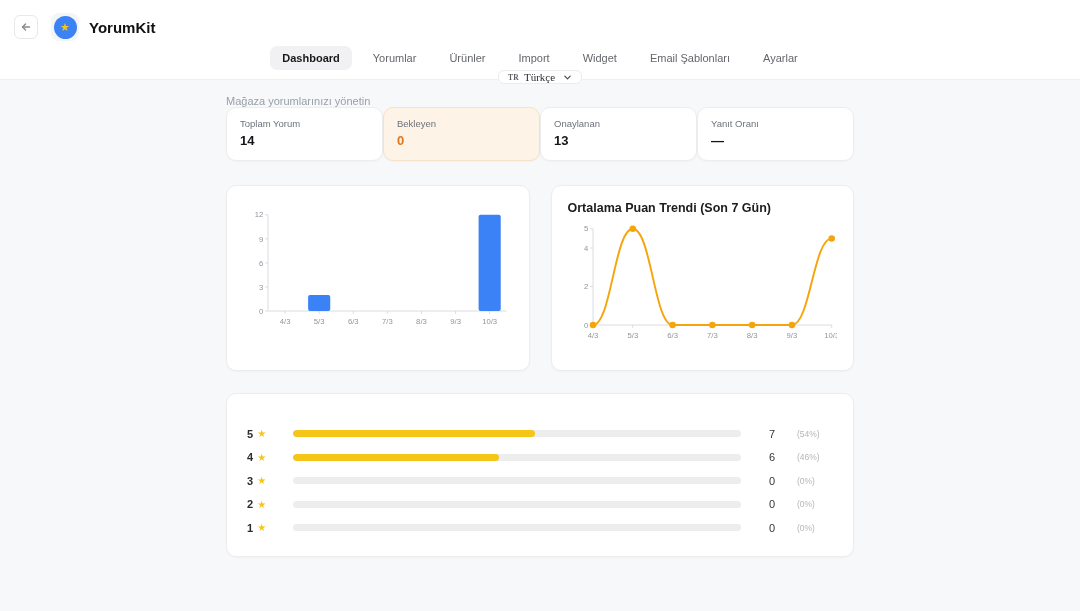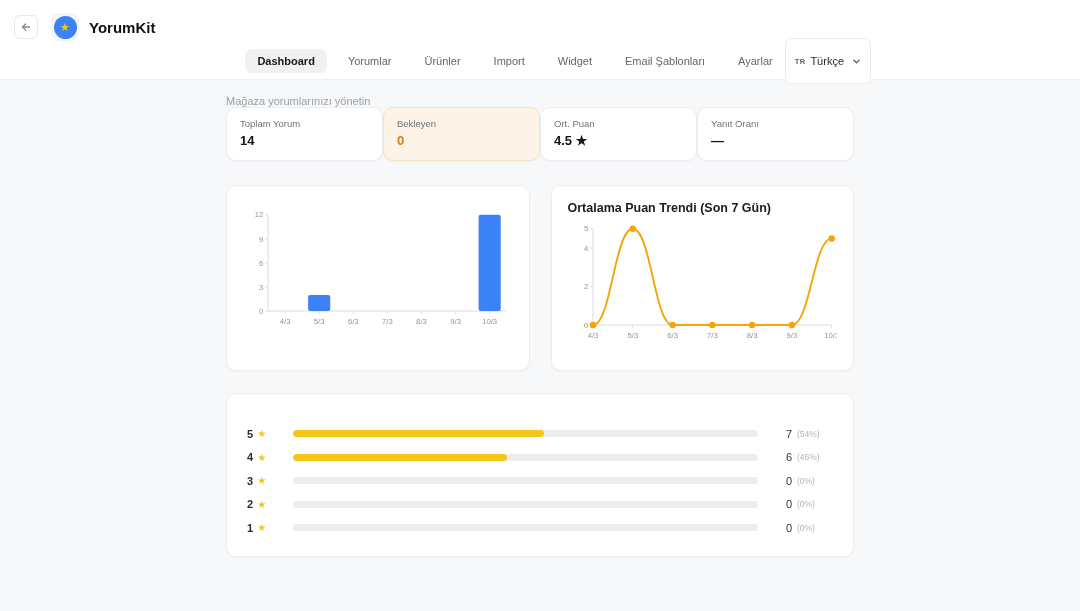--- a/index.html
+++ b/index.html
@@ -21,31 +21,31 @@
     background:#f4f5f7; display:flex; align-items:center; justify-content:center;
   }
   .logo-circle {
     width:23px; height:23px; border-radius:50%; background:var(--accent-blue);
     display:flex; align-items:center; justify-content:center;
     color:var(--accent-yellow); font-size:11px; line-height:1;
   }
   .app-title { font-size:15px; font-weight:700; margin-left:10px; color:#111214; }
   .topbar-row2 {
     width:662px; margin:2px auto 0; height:30px;
-    display:flex; align-items:center; justify-content:flex-end;
+    display:flex; align-items:center; justify-content:flex-start;flex-direction:column;
   }
   .tabs { display:flex; align-items:center; gap:9px; }
   .tab {
     border:none; background:transparent; font-family:inherit;
     font-size:11px; color:#63666c; padding:6px 12px; border-radius:7px; cursor:pointer; white-space:nowrap;
   }
   .tab.active { background:#f1f1f3; color:#17181a; font-weight:700; }
   .lang-select {
     display:flex; align-items:center; gap:5px; background:#fff; border:1px solid #ececef;
-    border-radius:6px; padding:16px 9px; cursor:pointer;
+    border-radius:6px; padding:0 9px; cursor:pointer;font-family:Liberation Serif, serif;
   }
   .lang-code { font-size:7.5px; font-weight:700; color:#5c6066; letter-spacing:.3px; }
   .lang-label { font-size:11px; color:#2c2e33; }
   .lang-select svg { margin-left:3px; }
   
   .main { padding-top:15px; }
   .container { width:628px; margin:0 auto; }
   .subtitle { font-size:11px; color:#9aa0a8; }
   .stats-row { display:flex; gap:0; }
   .stat-card {
@@ -70,21 +70,21 @@
     padding:15px 20px 16px; box-shadow:0 1px 2px rgba(0,0,0,.03);
   }
   .dist-rows { margin-top:13px; }
   .dist-row { display:flex; align-items:center; height:23.5px; }
   .dist-label { width:46px; display:flex; align-items:center; gap:4px; }
   .dist-num { font-size:11px; font-weight:700; color:#2a2c30; }
   .dist-star { font-size:10px; color:var(--accent-yellow); }
   .dist-track { flex:1; height:7px; background:#ededee; border-radius:4px; overflow:hidden; }
   .dist-fill { height:100%; border-radius:4px; background:var(--accent-yellow); }
   .dist-count { width:24px; text-align:right; font-size:11px; color:#33353a; margin-left:10px; }
-  .dist-pct { width:36px; font-size:8.5px; color:#b2b5ba; margin-left:5px; }
+  .dist-pct { width:36px; font-size:8.5px; color:#b2b5ba; margin-left:22px; }
   
   .tick-text { font-size:8px; fill:#8f959d; font-family:"Liberation Sans", sans-serif; }
 </style>
 </head>
 <body>
 
 <header class="topbar">
   <div class="topbar-row1">
     <button class="back-btn">
       <svg width="12" height="12" viewBox="0 0 14 14" fill="none" stroke="currentColor" stroke-width="1.6" stroke-linecap="round" stroke-linejoin="round">
@@ -124,22 +124,22 @@
     <div class="stats-row" id="stats-row">
         <div class="stat-card">
           <div class="stat-label">Toplam Yorum</div>
           <div class="stat-value">14</div>
         </div>
         <div class="stat-card highlight">
           <div class="stat-label">Bekleyen</div>
           <div class="stat-value">0</div>
         </div>
         <div class="stat-card">
-          <div class="stat-label">Ort. Puan</div>
-          <div class="stat-value">4.5 ★</div>
+          <div class="stat-label">Onaylanan</div>
+          <div class="stat-value">13</div>
         </div>
         <div class="stat-card">
           <div class="stat-label">Yanıt Oranı</div>
           <div class="stat-value">—</div>
         </div>
       </div>
 
     <div class="charts-row">
       <section class="chart-card">
         <div class="chart-mount" id="chart-0">

